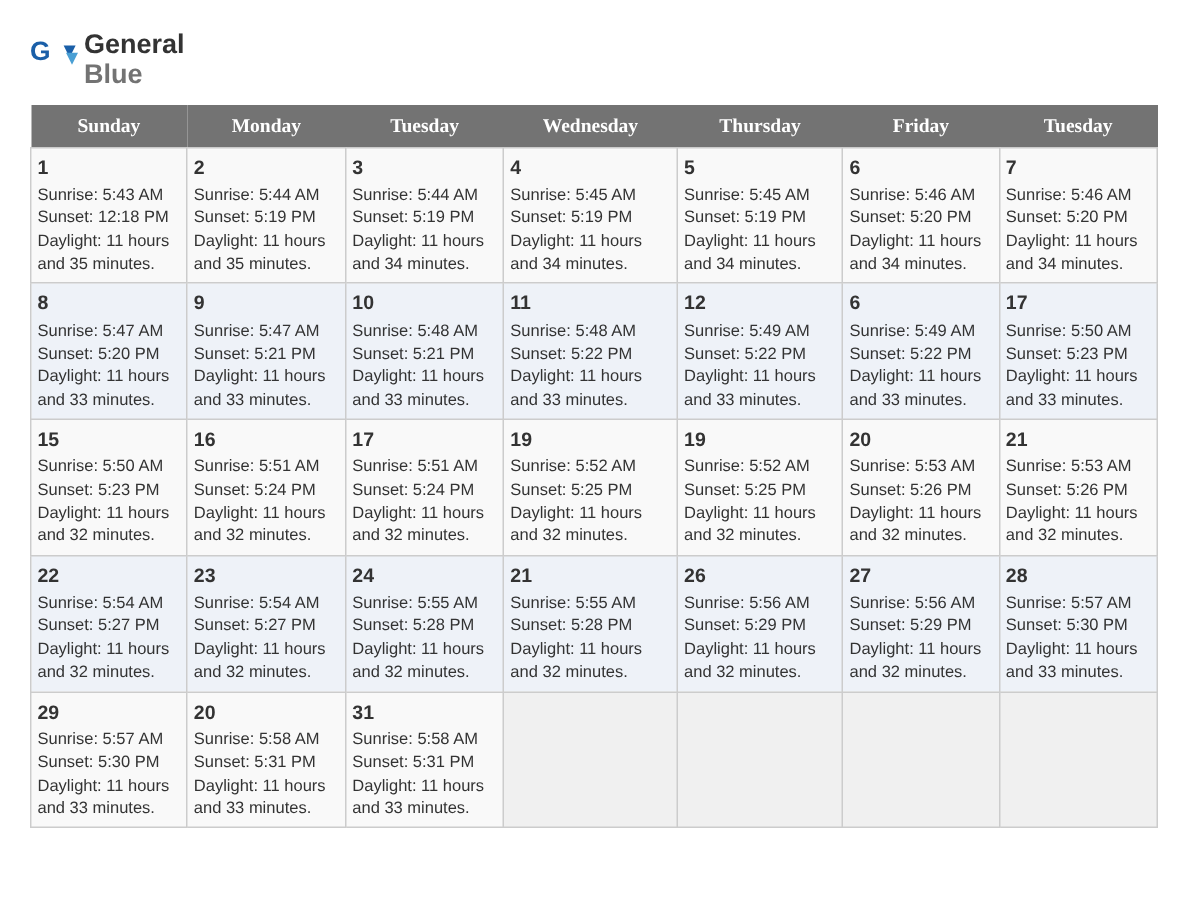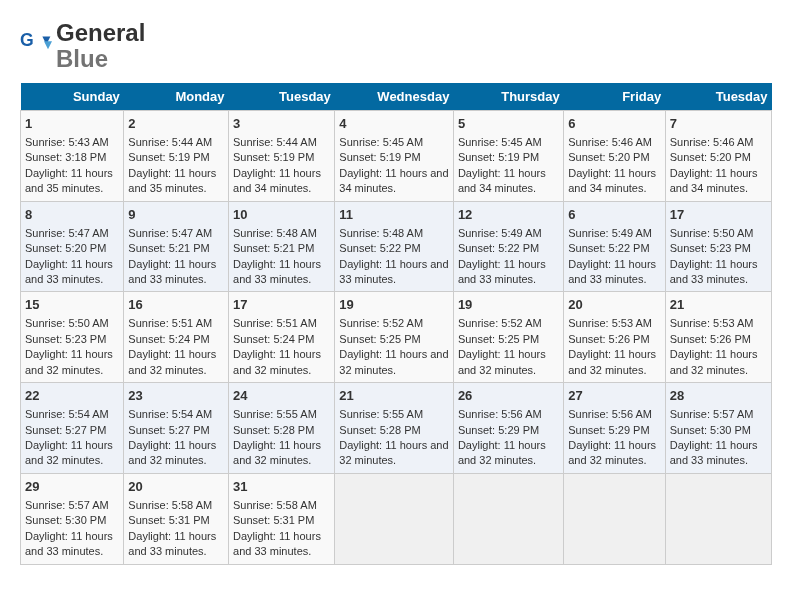--- a/index.html
+++ b/index.html
@@ -15,21 +15,21 @@
       justify-content: space-between;
       align-items: flex-start;
       margin-bottom: 10px;
     }
     .logo {
       display: flex;
       align-items: center;
       gap: 4px;
     }
     .logo-text {
-      font-size: 24px;
+      font-size: 18px;
       font-weight: bold;
       color: #333;
       line-height: 1.1;
     }
     .logo-text span {
       color: #737373;
     }
     .logo-icon {
       width: 32px;
       height: 32px;
@@ -46,26 +46,27 @@
       font-size: 16px;
       font-weight: normal;
       color: #333;
     }
     table {
       width: 100%;
       border-collapse: collapse;
       font-size: 11px;
     }
     thead tr th {
-      background-color: #0369a1;
+      background-color: #737373;
       color: #fff;
       padding: 6px 4px;
-      text-align: right;
+      text-align: center;
       font-size: 13px;
       font-weight: bold;
+      font-family: Liberation Serif, serif;
     }
     tbody tr td {
       border: 1px solid #ccc;
       padding: 4px 4px;
       vertical-align: top;
       color: #333;
       line-height: 1.4;
       min-height: 80px;
     }
     tbody tr:nth-child(odd) td {
@@ -111,21 +112,21 @@
         <th>Monday</th>
         <th>Tuesday</th>
         <th>Wednesday</th>
         <th>Thursday</th>
         <th>Friday</th>
         <th>Tuesday</th>
       </tr>
   </thead>
   <tbody id="calendar-body">
   <tr>
-        <td><span class="day-num">1</span><span>Sunrise: 5:43 AM</span><br><span>Sunset: 3:18 PM</span><br><span>Daylight: 11 hours and 35 minutes.</span></td>
+        <td><span class="day-num">1</span><span>Sunrise: 5:43 AM</span><br><span>Sunset: 12:18 PM</span><br><span>Daylight: 11 hours and 35 minutes.</span></td>
         <td><span class="day-num">2</span><span>Sunrise: 5:44 AM</span><br><span>Sunset: 5:19 PM</span><br><span>Daylight: 11 hours and 35 minutes.</span></td>
         <td><span class="day-num">3</span><span>Sunrise: 5:44 AM</span><br><span>Sunset: 5:19 PM</span><br><span>Daylight: 11 hours and 34 minutes.</span></td>
         <td><span class="day-num">4</span><span>Sunrise: 5:45 AM</span><br><span>Sunset: 5:19 PM</span><br><span>Daylight: 11 hours and 34 minutes.</span></td>
         <td><span class="day-num">5</span><span>Sunrise: 5:45 AM</span><br><span>Sunset: 5:19 PM</span><br><span>Daylight: 11 hours and 34 minutes.</span></td>
         <td><span class="day-num">6</span><span>Sunrise: 5:46 AM</span><br><span>Sunset: 5:20 PM</span><br><span>Daylight: 11 hours and 34 minutes.</span></td>
         <td><span class="day-num">7</span><span>Sunrise: 5:46 AM</span><br><span>Sunset: 5:20 PM</span><br><span>Daylight: 11 hours and 34 minutes.</span></td>
       </tr>
       <tr>
         <td><span class="day-num">8</span><span>Sunrise: 5:47 AM</span><br><span>Sunset: 5:20 PM</span><br><span>Daylight: 11 hours and 33 minutes.</span></td>
         <td><span class="day-num">9</span><span>Sunrise: 5:47 AM</span><br><span>Sunset: 5:21 PM</span><br><span>Daylight: 11 hours and 33 minutes.</span></td>

